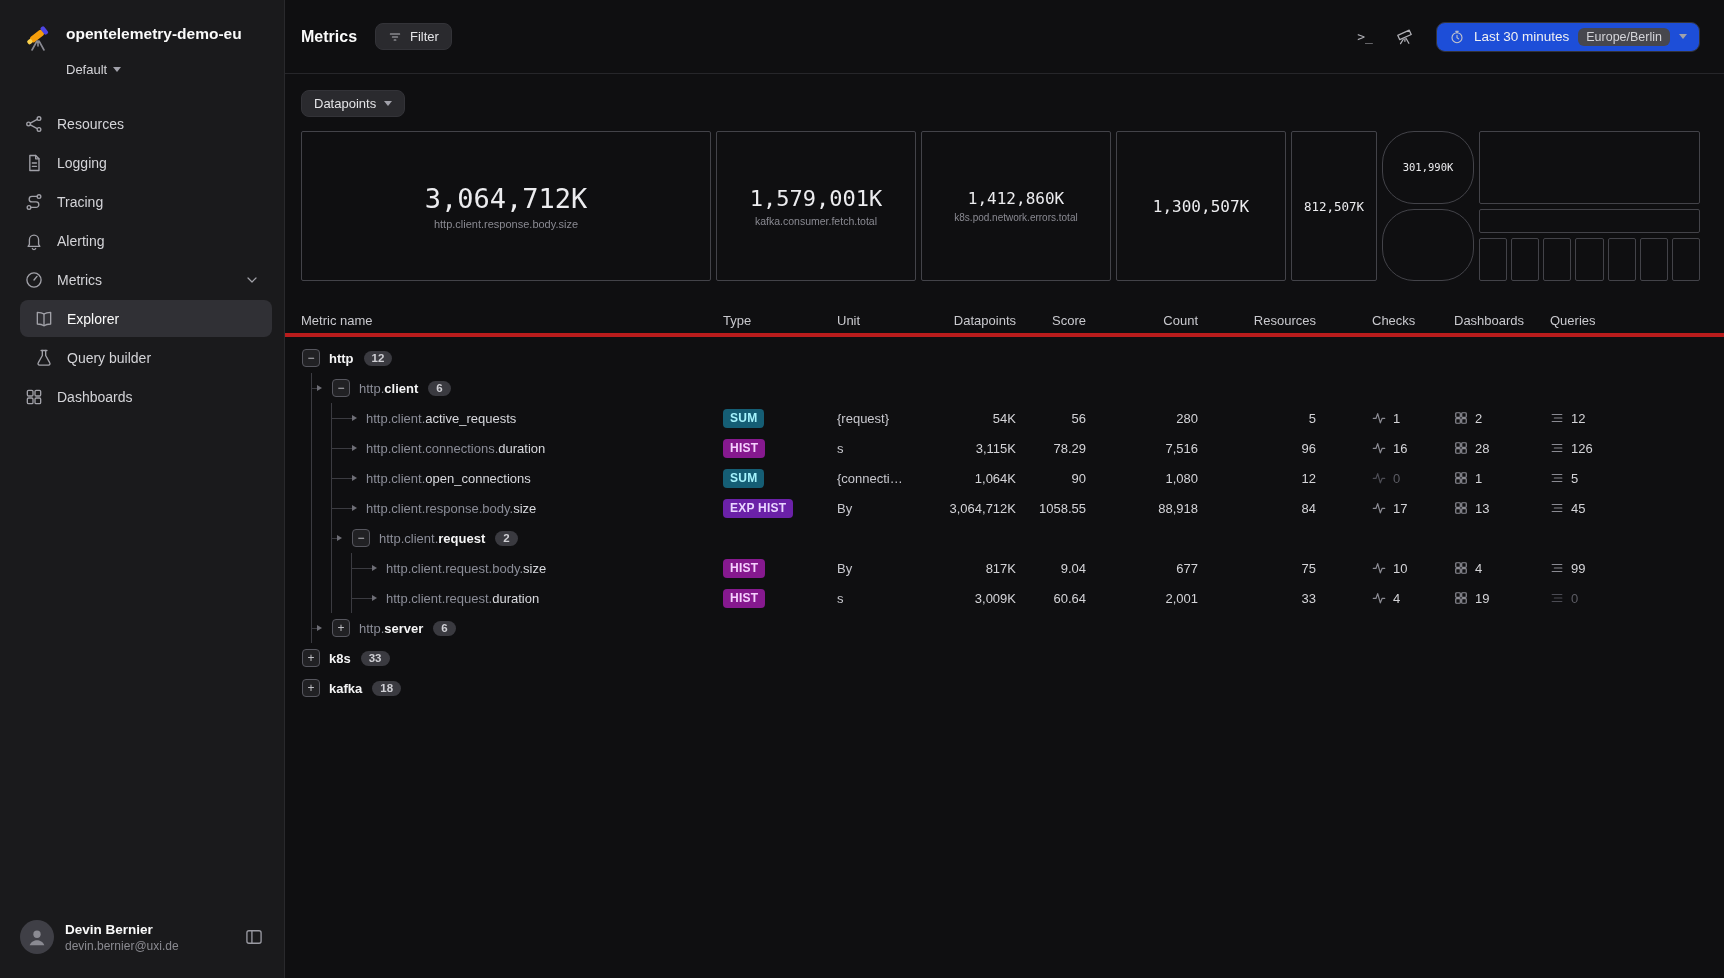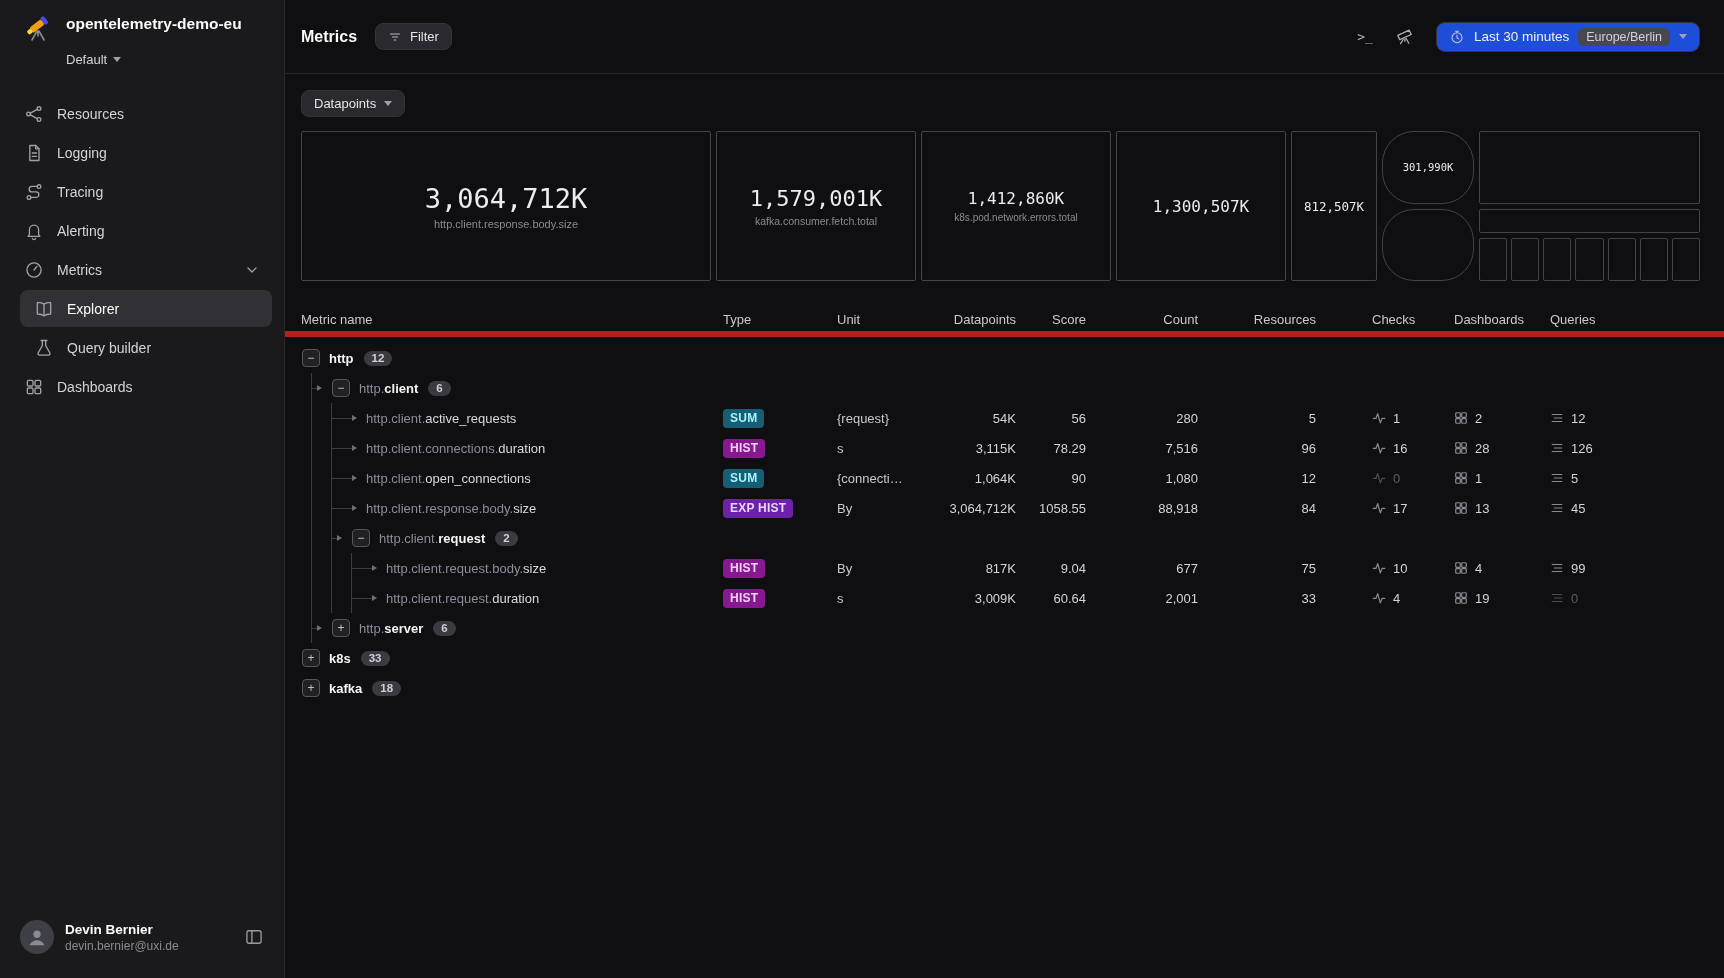--- a/index.html
+++ b/index.html
@@ -3,21 +3,21 @@
 <meta charset="utf-8">
 <style>
   * { margin:0; padding:0; box-sizing:border-box; }
   html,body { width:1724px; height:978px; overflow:hidden; background:#0e0e10;
     font-family:"Liberation Sans", sans-serif; color:#e4e4e7; }
   .app { display:flex; width:100%; height:100%; }
 
   
   .sidebar { width:285px; flex:none; background:#1a1a1c; border-right:1px solid #29292c;
     display:flex; flex-direction:column; }
-  .side-top { padding:12px 20px 6px 22px; }
+  .side-top { padding:22px 20px 6px 22px; }
   .brand { display:flex; align-items:flex-start; gap:12px; }
   .brand-logo { width:32px; height:32px; flex:none; }
   .brand-title { font-size:15.5px; font-weight:700; color:#fafafa; line-height:1.2; padding-top:3px; }
   .env-row { margin:8px 0 0 44px; font-size:13px; color:#d4d4d8; display:flex; align-items:center; gap:6px; cursor:pointer; }
   .chev-dn { width:0; height:0; border-left:4px solid transparent; border-right:4px solid transparent; border-top:5px solid #a1a1aa; }
   .nav { margin-top:22px; display:flex; flex-direction:column; gap:2px; padding:0 12px; }
   .nav-item { display:flex; align-items:center; gap:13px; height:37px; padding:0 12px;
     border-radius:8px; font-size:14px; color:#d4d4d8; cursor:pointer; }
   .nav-item.sub { padding-left:14px; margin-left:8px; }
   .nav-item.active { background:#303035; color:#fafafa; }
@@ -75,21 +75,21 @@
   .tm-tinyrow { flex:1; display:flex; gap:4px; align-items:stretch; }
   .tm-tiny { flex:1; border:1px solid #434349; border-radius:2px; }
 
   
   .tgrid { display:grid; grid-template-columns:minmax(0,1fr) 114px 99px 80px 70px 112px 118px 126px 96px 170px;
     align-items:center; padding:0 16px; }
   .thead-groups { height:16px; font-size:10px; letter-spacing:.08em; color:#717178; }
   .group-span { display:flex; align-items:center; gap:8px; }
   .gline { flex:1; height:5px; border-top:1px solid #3c3c42; }
   .gline.l { border-left:1px solid #3c3c42; } .gline.r { border-right:1px solid #3c3c42; }
-  .thead { height:30px; border-bottom:6px solid #b91c1c; font-size:13px; color:#c9c9ce; }
+  .thead { height:30px; border-bottom:4px solid #b91c1c; font-size:13px; color:#c9c9ce; }
   .thead .num, .trow .num { text-align:right; }
   .pad-checks { padding-left:56px; } .pad-sm { padding-left:12px; }
   .trow { height:30px; font-size:13px; color:#d4d4d8; cursor:default; }
   .tcell { min-width:0; white-space:nowrap; }
   .name-cell { display:flex; align-items:center; height:30px; }
   .guide { flex:none; width:20px; align-self:stretch; border-left:1px solid #3b3b41; }
   .ml { margin-left:10px; }
   .elbow { flex:none; position:relative; align-self:stretch; margin-right:8px; }
   .elbow.short { width:12px; }
   .elbow.long { width:27px; }

